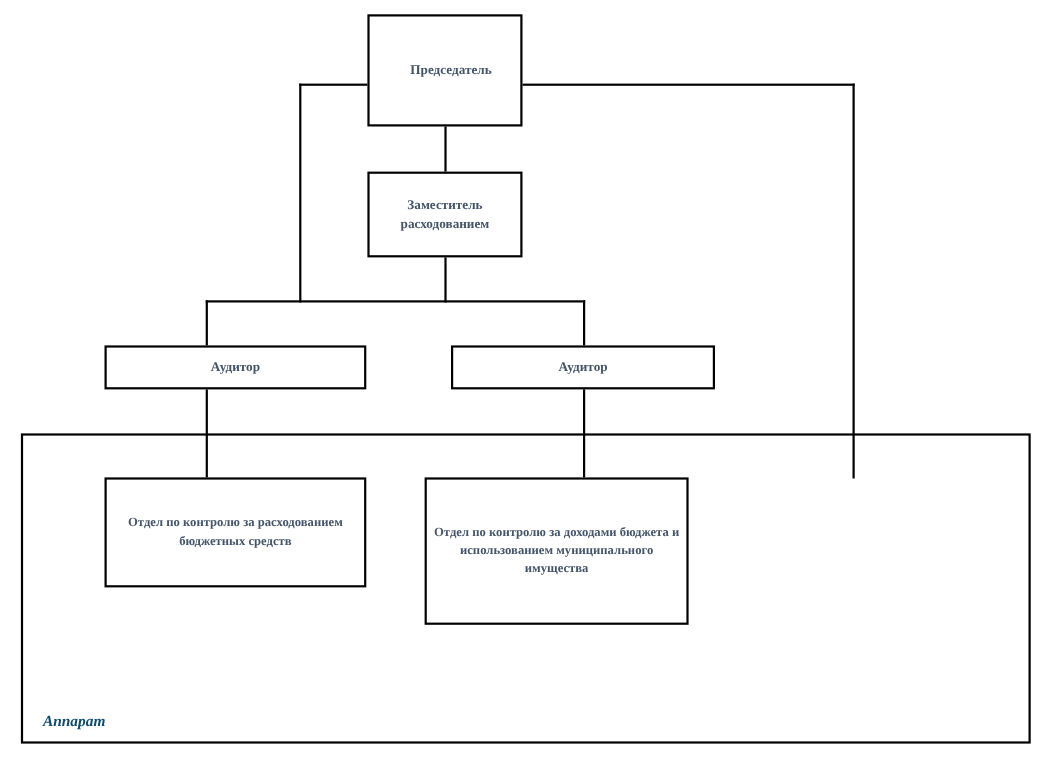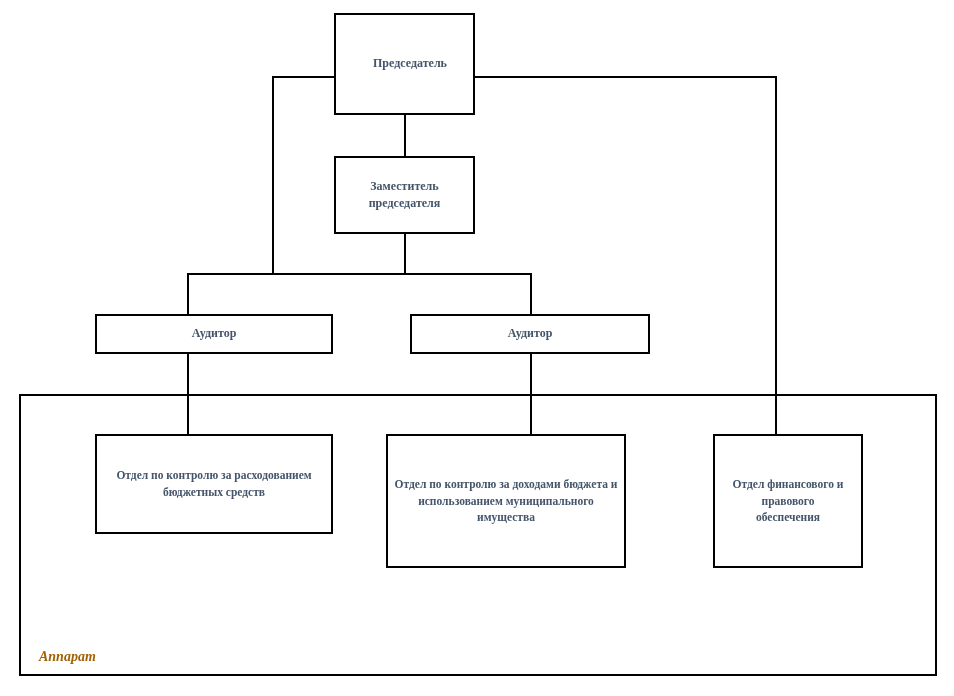--- a/index.html
+++ b/index.html
@@ -70,21 +70,21 @@
     background: transparent;
     z-index: 0;
   }
   #apparatus-label {
     position: absolute;
     left: 18px;
     bottom: 9px;
     font-weight: bold;
     font-style: italic;
     font-size: 14px;
-    color: #a16207;
+    color: #0c4a6e;
   }
 </style>
 </head>
 <body>
 
 <div class="canvas">
 
   <div class="line" id="line-chairman-deputy"></div>
   <div class="line" id="line-deputy-bar"></div>
   <div class="line" id="line-bar"></div>
@@ -96,25 +96,24 @@
   <div class="line" id="line-right-down"></div>
   <div class="line" id="line-auditor-left-down"></div>
   <div class="line" id="line-auditor-right-down"></div>
 
   <div id="container-apparatus">
     <span id="apparatus-label">Аппарат</span>
   </div>
 
   <div class="node" id="node-chairman">Председатель</div>
 
-  <div class="node" id="node-deputy">Заместитель председателя</div>
+  <div class="node" id="node-deputy">Заместитель расходованием</div>
 
   <div class="node" id="node-auditor-left">Аудитор</div>
 
   <div class="node" id="node-auditor-right">Аудитор</div>
 
   <div class="node" id="node-dept1">Отдел по контролю за расходованием бюджетных средств</div>
 
   <div class="node" id="node-dept2">Отдел по контролю за доходами бюджета и использованием муниципального имущества</div>
 
-  <div class="node" id="node-dept3">Отдел финансового и правового обеспечения</div>
 
 </div>
 
 </body></html>

